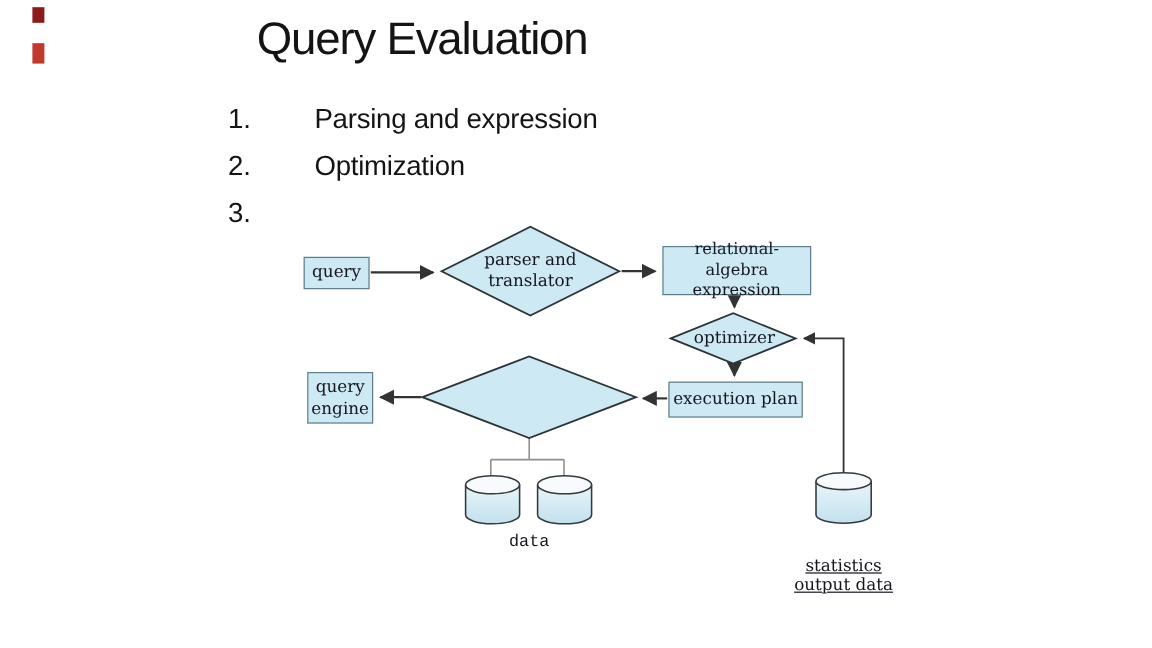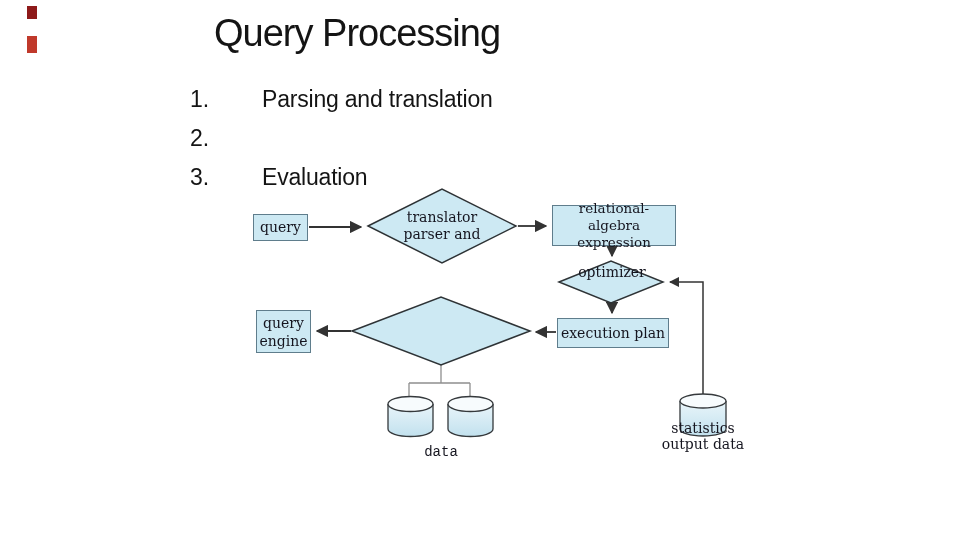--- a/index.html
+++ b/index.html
@@ -32,52 +32,52 @@
   .dg-box {
     background:#cde9f3; border:1px solid #5f7d8c; box-sizing:border-box;
     display:flex; flex-direction:column; justify-content:center; align-items:center;
   }
   .box-query        { left:253px; top:214px; width:55px; height:27px; }
   .box-relational   { left:552px; top:205px; width:124px; height:41px; font-size:13.5px; }
   .box-execution    { left:557px; top:318px; width:112px; height:30px; }
   .box-query-output { left:256px; top:310px; width:55px; height:43px; line-height:18px; }
 
   .lbl-parser     { left:372px; top:209px; width:140px; }
-  .lbl-optimizer  { left:562px; top:264px; width:100px; }
+  .lbl-optimizer  { left:562px; top:274px; width:100px; }
   .lbl-evalengine { left:361px; top:323px; width:160px; }
   .lbl-data       { left:391px; top:444px; width:100px;font-family:Liberation Mono, monospace; }
-  .lbl-stats      { left:643px; top:420px; width:120px; line-height:16px; }
+  .lbl-stats      { left:643px; top:464px; width:120px; line-height:16px;text-decoration:underline; }
 
   .shape-outline { stroke:#2e3336; stroke-width:1.5; }
   .cyl-outline   { stroke:#35393c; stroke-width:1.3; }
   .edge          { stroke:#333333; stroke-width:1.8; fill:none; }
   .edge-thin     { stroke:#333333; stroke-width:1.5; fill:none; }
   .connector     { stroke:#8f8f8f; stroke-width:1.3; fill:none; }
 </style>
 </head>
 <body>
 
 <div class="slide">
 
   <div class="red-mark top"></div>
   <div class="red-mark bottom"></div>
 
-  <h1 class="title">Query Processing</h1>
+  <h1 class="title">Query Evaluation</h1>
 
   <ol class="steps">
     <li class="step">
       <span class="step-num">1.</span>
-      <span class="step-label">Parsing and translation</span>
+      <span class="step-label">Parsing and expression</span>
     </li>
     <li class="step">
       <span class="step-num">2.</span>
+      <span class="step-label">Optimization</span>
     </li>
     <li class="step">
       <span class="step-num">3.</span>
-      <span class="step-label">Evaluation</span>
     </li>
   </ol>
 
   <div class="diagram">
 
     <svg width="960" height="540" viewBox="0 0 960 540">
       <defs>
         <marker id="arrowhead" viewBox="0 0 10 10" refX="9" refY="5" markerWidth="7" markerHeight="7" orient="auto-start-reverse">
           <path d="M0,0 L10,5 L0,10 z" fill="#333333"></path>
         </marker>
@@ -124,22 +124,22 @@
     </div>
     <div class="dg-box box-execution">
       <span>execution plan</span>
     </div>
     <div class="dg-box box-query-output">
       <span>query</span>
       <span>engine</span>
     </div>
 
     <div class="dg-label lbl-parser">
+      <div>parser and</div>
       <div>translator</div>
-      <div>parser and</div>
     </div>
     <div class="dg-label lbl-optimizer">optimizer</div>
 
     <div class="dg-label lbl-data">data</div>
     <div class="dg-label lbl-stats">
       <div>statistics</div>
       <div>output data</div>
     </div>
 
   </div>

